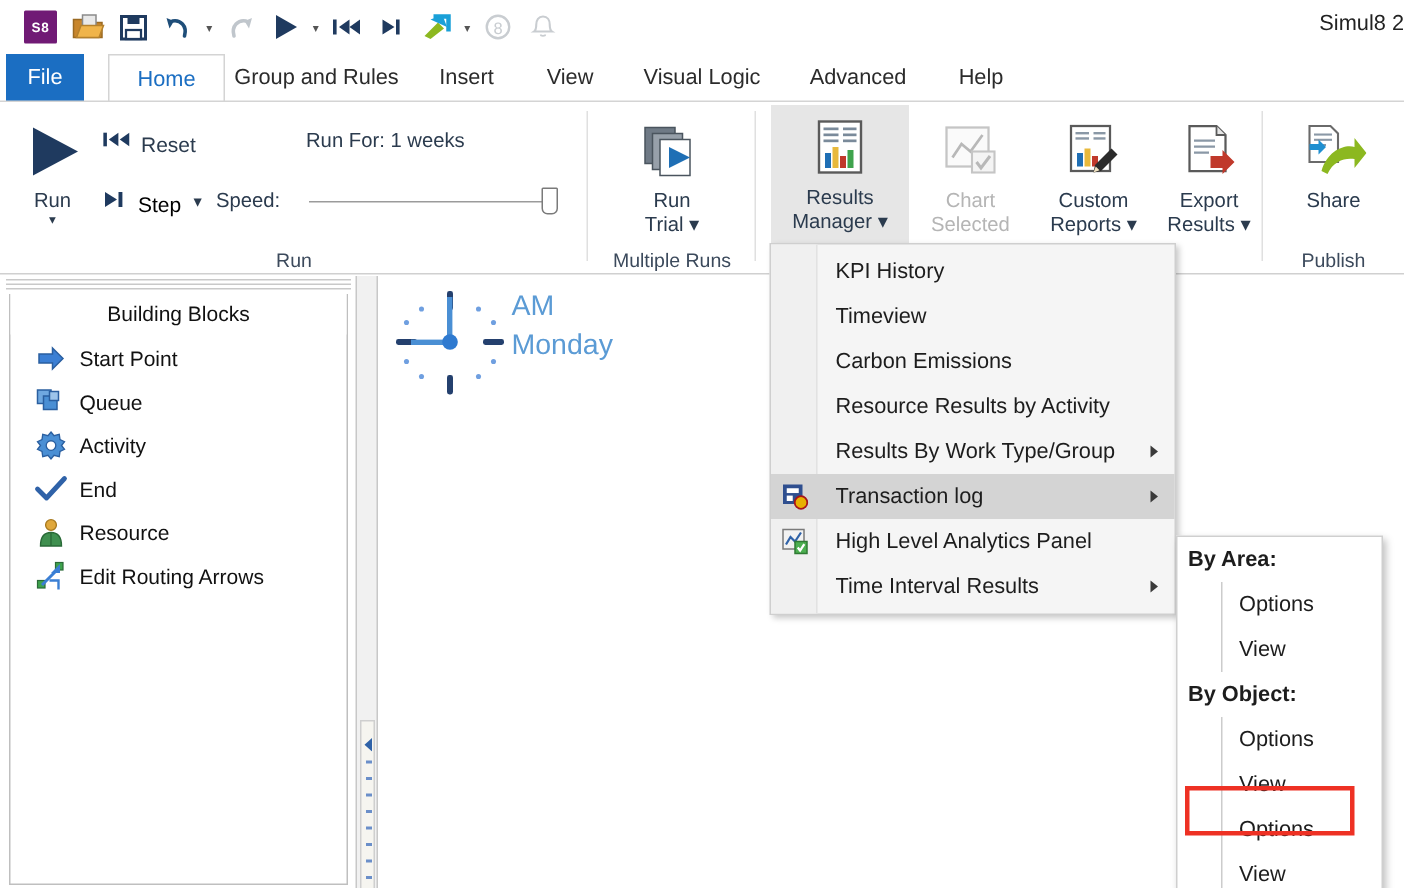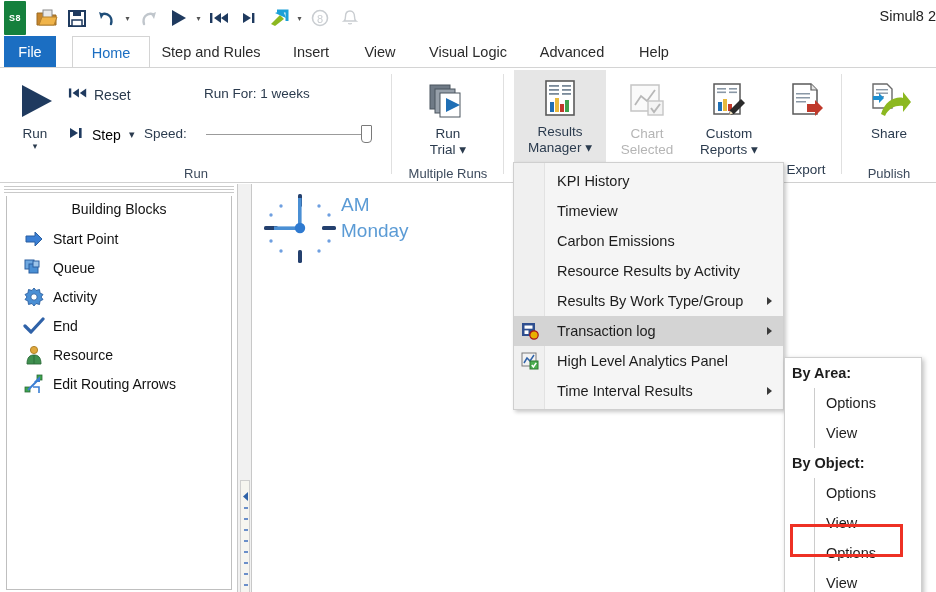--- a/index.html
+++ b/index.html
@@ -16,23 +16,23 @@
     background: #ffffff;
   }
 
   
   .titlebar {
     position: absolute; left: 0; top: 0; width: 936px; height: 36px;
     background: #ffffff;
   }
   .qat { position: absolute; left: 4px; top: 3px; height: 30px; display: flex; align-items: center; }
   .app-logo {
-    width: 22px; height: 34px; background: #15803d; color: #fff;
+    width: 22px; height: 22px; background: #701a75; color: #fff;
     font-size: 9px; font-weight: bold; display: flex; align-items: center;
-    justify-content: center; border-radius: 1px; margin-right: 6px; letter-spacing: 0.5px;
+    justify-content: center; border-radius: 1px; margin-right: 6px; letter-spacing: 0.5px; margin-left: 12px;
   }
   .qat-icon { width: 30px; height: 28px; display: flex; align-items: center; justify-content: center; }
   .qat-caret {
     width: 11px; height: 28px; display: flex; align-items: center; justify-content: center;
     color: #555; font-size: 8px;
   }
   .win-title {
     position: absolute; right: 0px; top: 8px;
     font-size: 14.5px; color: #222; white-space: nowrap;
   }
@@ -287,21 +287,21 @@
         </svg>
       </div>
     </div>
 
     <div class="win-title">Simul8 2</div>
   </div>
 
   <div class="tabstrip">
     <div class="tab file" style="left:4px;width:52px;">File</div>
     <div class="tab active" style="left:72px;width:78px;">Home</div>
-    <div class="tab" style="left:152px;width:118px;">Step and Rules</div>
+    <div class="tab" style="left:152px;width:118px;">Group and Rules</div>
     <div class="tab" style="left:280px;width:62px;">Insert</div>
     <div class="tab" style="left:352px;width:56px;">View</div>
     <div class="tab" style="left:418px;width:100px;">Visual Logic</div>
     <div class="tab" style="left:528px;width:88px;">Advanced</div>
     <div class="tab" style="left:626px;width:56px;">Help</div>
   </div>
   <div class="tabstrip-underline"></div>
 
   <div class="ribbon">
 
@@ -414,21 +414,21 @@
             <rect x="15" y="19" width="4" height="12" fill="#e8b93c"></rect>
             <rect x="20" y="24" width="4" height="7" fill="#c0392b"></rect>
             <path d="M22 30 L33 19 L37 23 L26 34 L21 35 Z" fill="#2b2b2b"></path>
             <path d="M21 35 L22.5 31 L25 33.5 Z" fill="#f0e2c0"></path>
           </svg>
         </span>
         <span>Custom</span>
         <span>Reports ▾</span>
       </div>
 
-      <div class="big-btn" style="left:266px; top:4px; width:72px;gap:36px;">
+      <div class="big-btn" style="left:266px; top:4px; width:72px;">
         <span class="icon">
           <svg width="42" height="42" viewBox="0 0 42 42">
             <path d="M8 4 L26 4 L32 10 L32 34 L8 34 Z" fill="#ffffff" stroke="#5a5a5a" stroke-width="1.5"></path>
             <path d="M26 4 L26 10 L32 10" fill="#e6e6e6" stroke="#5a5a5a" stroke-width="1.2"></path>
             <rect x="11" y="13" width="14" height="1.5" fill="#8a98a6"></rect>
             <rect x="11" y="17" width="14" height="1.5" fill="#8a98a6"></rect>
             <rect x="11" y="21" width="10" height="1.5" fill="#8a98a6"></rect>
             <path d="M22 24 L30 24 L30 20 L38 28 L30 36 L30 32 L22 32 Z" fill="#c0392b"></path>
           </svg>
         </span>

